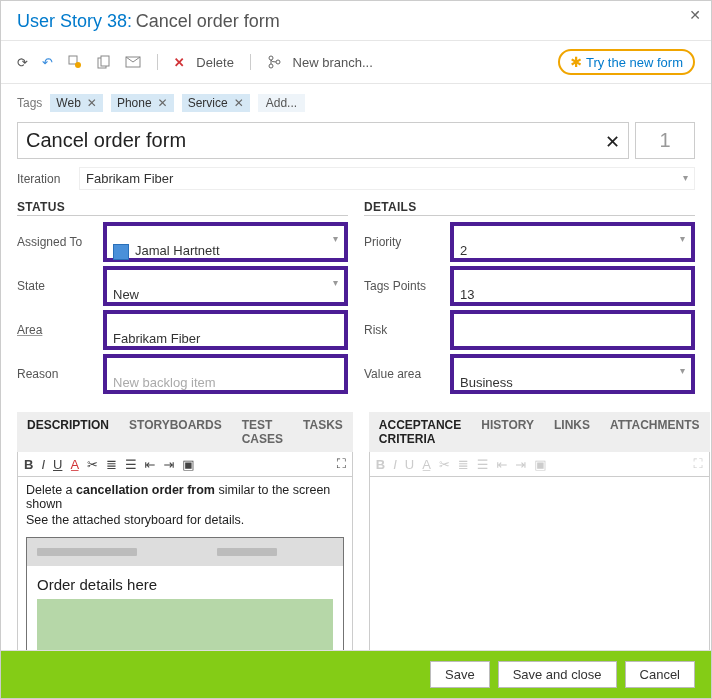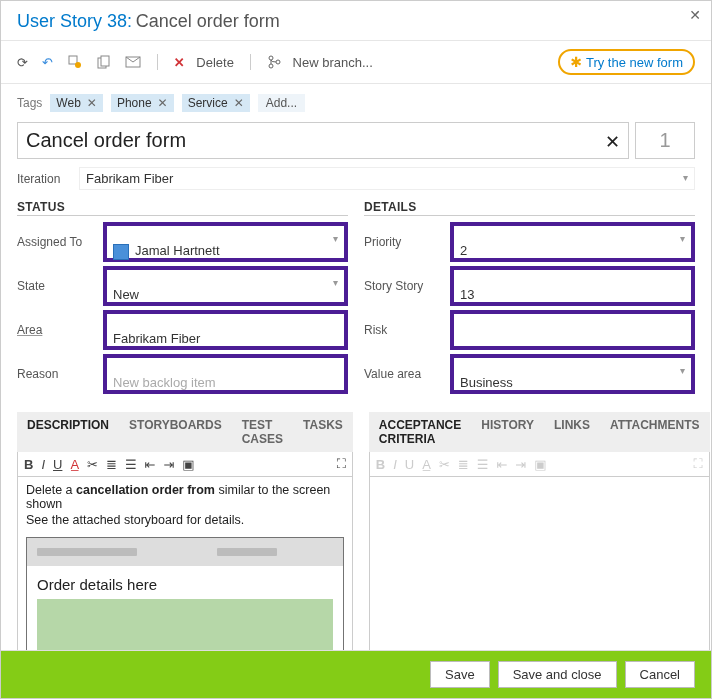--- a/index.html
+++ b/index.html
@@ -153,21 +153,21 @@
         <div class="fld ph"><span>New backlog item</span></div>
       </div>
   </div>
   <div class="col">
     <div class="sec-hdr">DETAILS</div>
     <div class="frow">
         <span class="lbl">Priority</span>
         <div class="fld"><span>2</span><span class="dd-arrow">▾</span></div>
       </div>
     <div class="frow">
-        <span class="lbl">Story Story</span>
+        <span class="lbl">Tags Points</span>
         <div class="fld"><span>13</span></div>
       </div>
     <div class="frow">
         <span class="lbl">Risk</span>
         <div class="fld"><span></span></div>
       </div>
     <div class="frow">
         <span class="lbl">Value area</span>
         <div class="fld"><span>Business</span><span class="dd-arrow">▾</span></div>
       </div>

